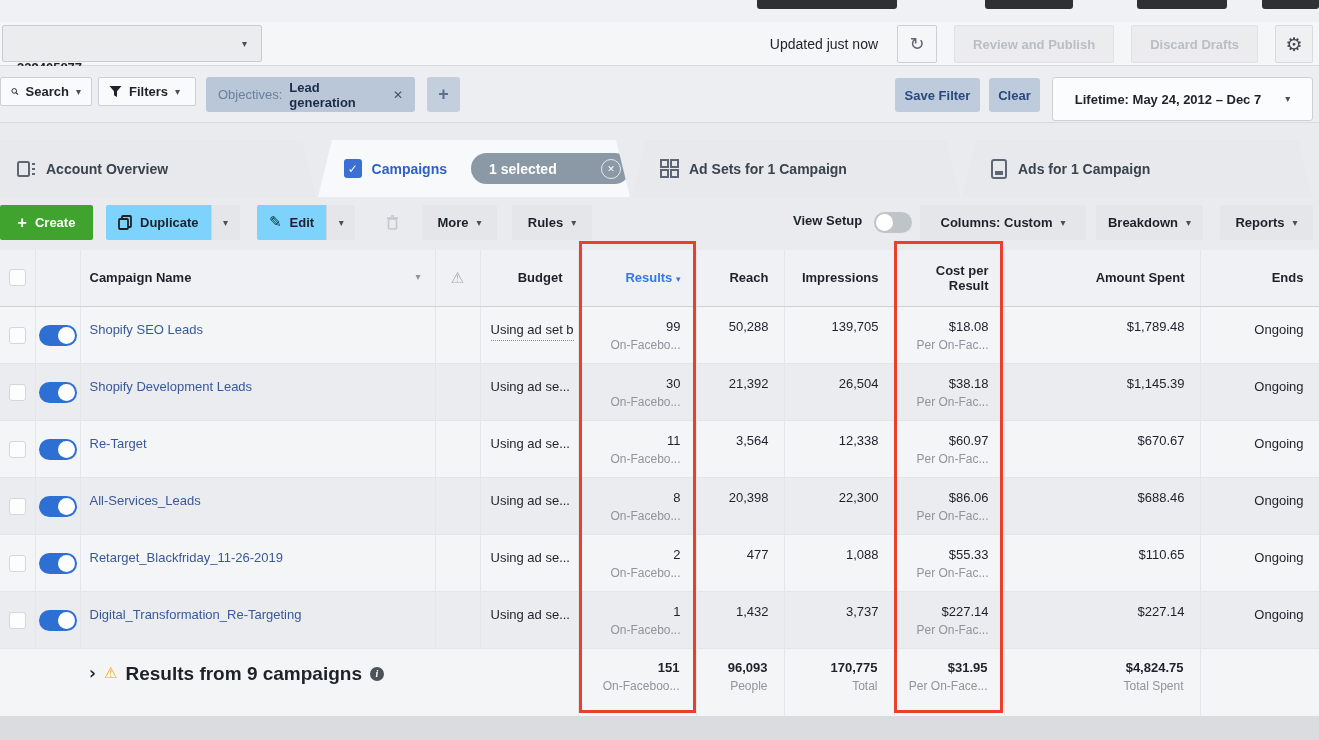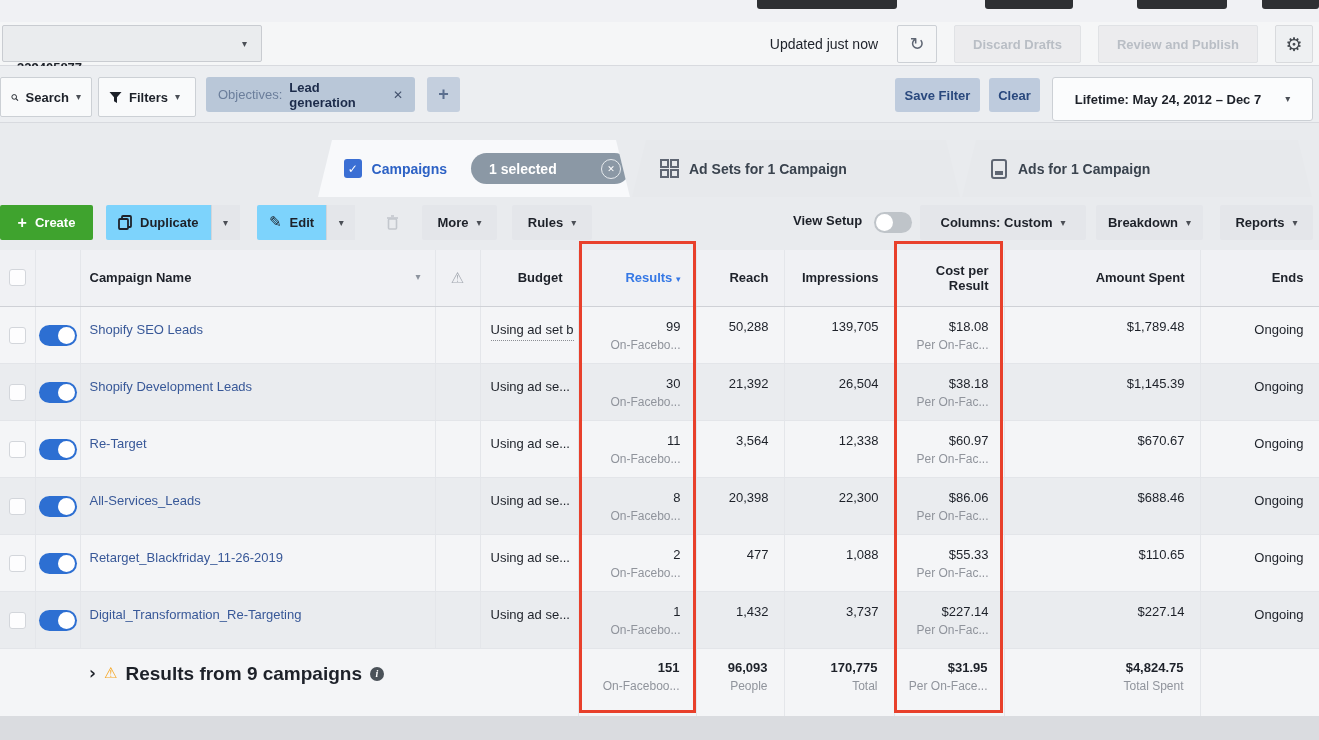--- a/index.html
+++ b/index.html
@@ -20,21 +20,21 @@
   .acct-right { position:absolute; right:6px; top:3px; height:38px; display:flex; align-items:center; gap:17px; }
   .updated { font-size:14px; color:#1d2129; margin-right:2px; }
   .icon-btn { width:38px; height:36px; border:1px solid #ccd0d5; border-radius:2px; background:#f5f6f7; display:flex; align-items:center; justify-content:center; cursor:pointer; }
   .refresh-glyph { font-family:"DejaVu Sans",sans-serif; font-size:18px; color:#5f6673; line-height:1; }
   .btn-disabled { height:36px; padding:0 18px; background:#ececee; border:1px solid #e0e2e5; border-radius:2px; color:#b9bec5; font-weight:bold; font-size:13px; display:flex; align-items:center; }
   .gear-btn { width:36px; height:36px; border:1px solid #d8dadd; background:#eef0f2; border-radius:2px; display:flex; align-items:center; justify-content:center; cursor:pointer; }
   .gear-glyph { font-family:"DejaVu Sans",sans-serif; font-size:19px; color:#44494f; line-height:1; }
 
   
   .filter-bar { position:absolute; top:66px; left:0; width:100%; height:57px; background:#eceef1; border-bottom:1px solid #d8dadf; box-sizing:border-box; }
-  .fbtn { position:absolute; top:11px; height:40px; background:#f9fafb; border:1px solid #ccd0d5; border-radius:2px; display:flex; align-items:center; gap:7px; padding:0 10px; box-sizing:border-box; font-weight:bold; font-size:13px; cursor:pointer; }
+  .fbtn { position:absolute; top:11px; height:29px; background:#f9fafb; border:1px solid #ccd0d5; border-radius:2px; display:flex; align-items:center; gap:7px; padding:0 10px; box-sizing:border-box; font-weight:bold; font-size:13px; cursor:pointer; }
   .chip { position:absolute; left:206px; top:11px; height:35px; width:209px; background:#b9c7d8; border-radius:3px; display:flex; align-items:center; gap:7px; padding:0 12px; box-sizing:border-box; font-size:13px; }
   .chip .chip-prefix { color:#6b7e9b; }
   .chip .chip-value { color:#1c2b4a; font-weight:bold; }
   .chip .chip-x { color:#44536e; font-size:12px; margin-left:4px; cursor:pointer; font-family:"DejaVu Sans",sans-serif; }
   .plus-btn { position:absolute; left:427px; top:11px; width:33px; height:35px; background:#c4cfde; border-radius:3px; color:#5a6e8e; font-size:18px; font-weight:bold; display:flex; align-items:center; justify-content:center; cursor:pointer; }
   .bluebtn { position:absolute; top:12px; height:34px; background:#becbdd; border-radius:3px; color:#29487d; font-weight:bold; font-size:13px; display:flex; align-items:center; justify-content:center; cursor:pointer; }
   .date-btn { position:absolute; left:1052px; top:11px; width:261px; height:44px; background:#fbfcfd; border:1px solid #ccd0d5; border-radius:3px; display:flex; align-items:center; justify-content:center; gap:24px; font-weight:bold; font-size:13px; box-sizing:border-box; cursor:pointer; }
 
   
   .tabs-row { position:absolute; top:140px; left:0; width:100%; height:57px; }
@@ -120,22 +120,22 @@
   <div class="account-bar">
     <div class="account-select">
       <span class="acct">329405877</span>
       <span class="caret">▾</span>
     </div>
     <div class="acct-right">
       <span class="updated">Updated just now</span>
       <span class="icon-btn">
         <span class="refresh-glyph">↻</span>
       </span>
+      <span class="btn-disabled">Review and Publish</span>
       <span class="btn-disabled">Discard Drafts</span>
-      <span class="btn-disabled">Review and Publish</span>
       <span class="gear-btn">
         <span class="gear-glyph">⚙</span>
       </span>
     </div>
   </div>
 
   <div class="filter-bar">
     <div class="fbtn" style="left:0;width:92px;">
       <svg class="tab-svg" width="13" height="13" viewBox="0 0 13 13">
           <circle cx="5.5" cy="5.5" r="4" fill="none" stroke="#1d2129" stroke-width="1.6"></circle>
@@ -161,20 +161,29 @@
     </div>
     <div class="bluebtn" style="left:895px;width:85px;">Save Filter</div>
     <div class="bluebtn" style="left:989px;width:51px;">Clear</div>
     <div class="date-btn">
       <span>Lifetime: May 24, 2012 – Dec 7</span>
       <span class="caret">▾</span>
     </div>
   </div>
 
   <div class="tabs-row">
+    <div class="tab first" style="left:0;width:316px;padding-left:16px;">
+      <svg class="tab-svg" width="20" height="20" viewBox="0 0 20 20">
+          <rect x="2" y="3" width="11" height="14" rx="1.5" fill="none" stroke="#5f6673" stroke-width="2"></rect>
+          <line x1="16" y1="5" x2="19" y2="5" stroke="#5f6673" stroke-width="2"></line>
+          <line x1="16" y1="10" x2="19" y2="10" stroke="#5f6673" stroke-width="2"></line>
+          <line x1="16" y1="15" x2="19" y2="15" stroke="#5f6673" stroke-width="2"></line>
+        </svg>
+      <span class="tab-label">Account Overview</span>
+    </div>
     <div class="tab slant active" style="left:318px;width:312px;padding-left:26px;">
       <span class="camp-icon">
           <span>✓</span>
         </span>
       <span class="tab-label">Campaigns</span>
       <span class="sel-pill">
         <span>1 selected</span>
         <span class="pill-x">
             <span>✕</span>
           </span>

